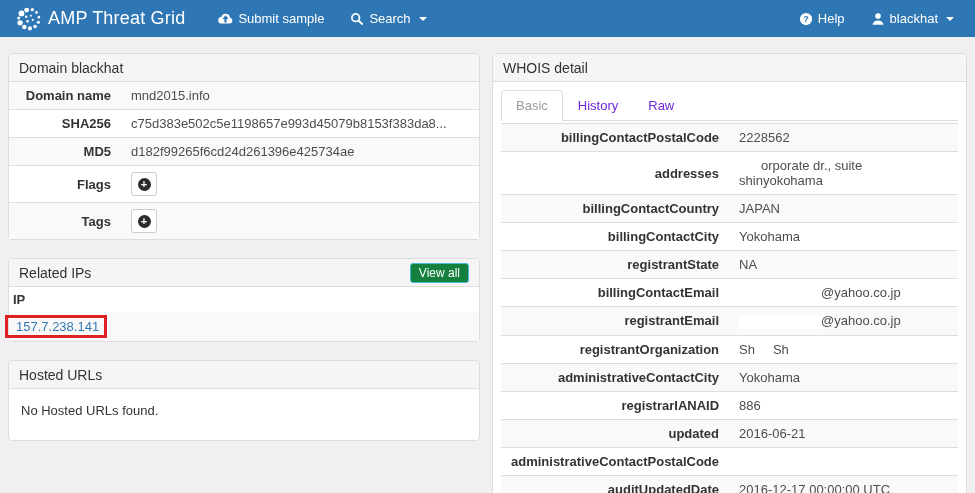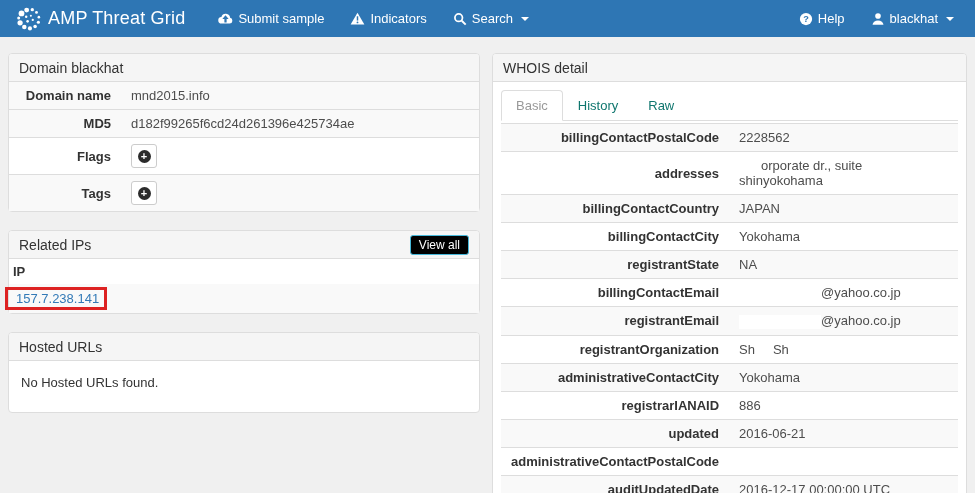--- a/index.html
+++ b/index.html
@@ -62,40 +62,40 @@
     border-radius: 3px; cursor: pointer; display: inline-flex;
     align-items: center; justify-content: center; padding: 0;
   }
   .plus-circle {
     width: 13px; height: 13px; border-radius: 50%; background: #2b2b2b;
     color: #fff; font-size: 11px; line-height: 12px; font-weight: bold;
     display: inline-block; text-align: center;
   }
   
   .btn-viewall {
-    background: #000000; border: 1px solid #46b8da; color: #fff;
+    background: #15803d; border: 1px solid #46b8da; color: #fff;
     font-size: 12px; padding: 2px 8px; border-radius: 3px; cursor: pointer;
   }
   .ip-table th {
     text-align: left; font-weight: bold; padding: 5px 4px; color: #333;
     font-size: 13px;
   }
   .ip-table td { padding: 3px 4px; }
   .ip-highlight {
     display: inline-block; border: 3px solid #dd2222; padding: 1px 5px;
     margin-left: -8px; padding-left: 8px;
   }
   a.link { color: #337ab7; text-decoration: none; cursor: pointer; }
   
   .panel-body { padding: 14px 12px 22px 12px; font-size: 13px; color: #333; }
   
   .whois-body { padding: 8px 8px 0 8px; }
   .nav-tabs { list-style: none; display: flex; border-bottom: 1px solid #ddd; }
   .nav-tabs li a {
-    display: block; padding: 7px 14px; font-size: 13px; color: #0f766e;
+    display: block; padding: 7px 14px; font-size: 13px; color: #6d28d9;
     cursor: pointer; text-decoration: none; border: 1px solid transparent;
     border-radius: 4px 4px 0 0; margin-bottom: -1px;
   }
   .nav-tabs li.active a {
     color: #999; background: #fff; border-color: #ddd #ddd #fff #ddd;
     cursor: default;
   }
   .whois-table { margin-top: 2px; }
   .redact { display: inline-block; height: 4px; }
   .redact-box { display: inline-block; height: 14px; background: #fff; vertical-align: middle; }
@@ -135,30 +135,20 @@
       <span class="navicon">
         <svg width="15" height="13" viewBox="0 0 16 14">
           <path fill="#ffffff" d="M4 12.5 a3.6 3.6 0 0 1 -.4-7.2 A4.8 4.8 0 0 1 13 6.2 a3.2 3.2 0 0 1 -.6 6.3 Z"></path>
           <polygon fill="#2e76b4" points="8,3.4 11.4,7.6 9.2,7.6 9.2,11.4 6.8,11.4 6.8,7.6 4.6,7.6"></polygon>
         </svg>
       </span>
       <span>Submit sample</span>
     </div>
     <div class="nav-item">
       <span class="navicon">
-        <svg width="15" height="13" viewBox="0 0 16 14">
-          <path fill="#ffffff" d="M8 .8 L15.4 13.4 H.6 Z"></path>
-          <rect x="7.2" y="4.6" width="1.6" height="4.6" fill="#2e76b4"></rect>
-          <circle cx="8" cy="11.2" r="1" fill="#2e76b4"></circle>
-        </svg>
-      </span>
-      <span>Indicators</span>
-    </div>
-    <div class="nav-item">
-      <span class="navicon">
         <svg width="14" height="14" viewBox="0 0 16 16">
           <circle cx="6.5" cy="6.5" r="4.3" fill="none" stroke="#ffffff" stroke-width="2"></circle>
           <line x1="10" y1="10" x2="14.5" y2="14.5" stroke="#ffffff" stroke-width="2.2"></line>
         </svg>
       </span>
       <span>Search</span>
       <span class="caret"></span>
     </div>
   </div>
 
@@ -193,20 +183,24 @@
       <div class="panel-heading">
         <span>Domain blackhat</span>
       </div>
       <table class="kv-table dd-table">
         <tbody>
   <tr class="stripe">
     <th>Domain name</th>
     <td>mnd2015.info</td>
   </tr>
 
+  <tr>
+    <th>SHA256</th>
+    <td>c75d383e502c5e1198657e993d45079b8153f383da8...</td>
+  </tr>
 
   <tr class="stripe">
     <th>MD5</th>
     <td>d182f99265f6cd24d261396e425734ae</td>
   </tr>
 
   <tr>
     <th>Flags</th>
     <td>
   <button class="btn-add">

